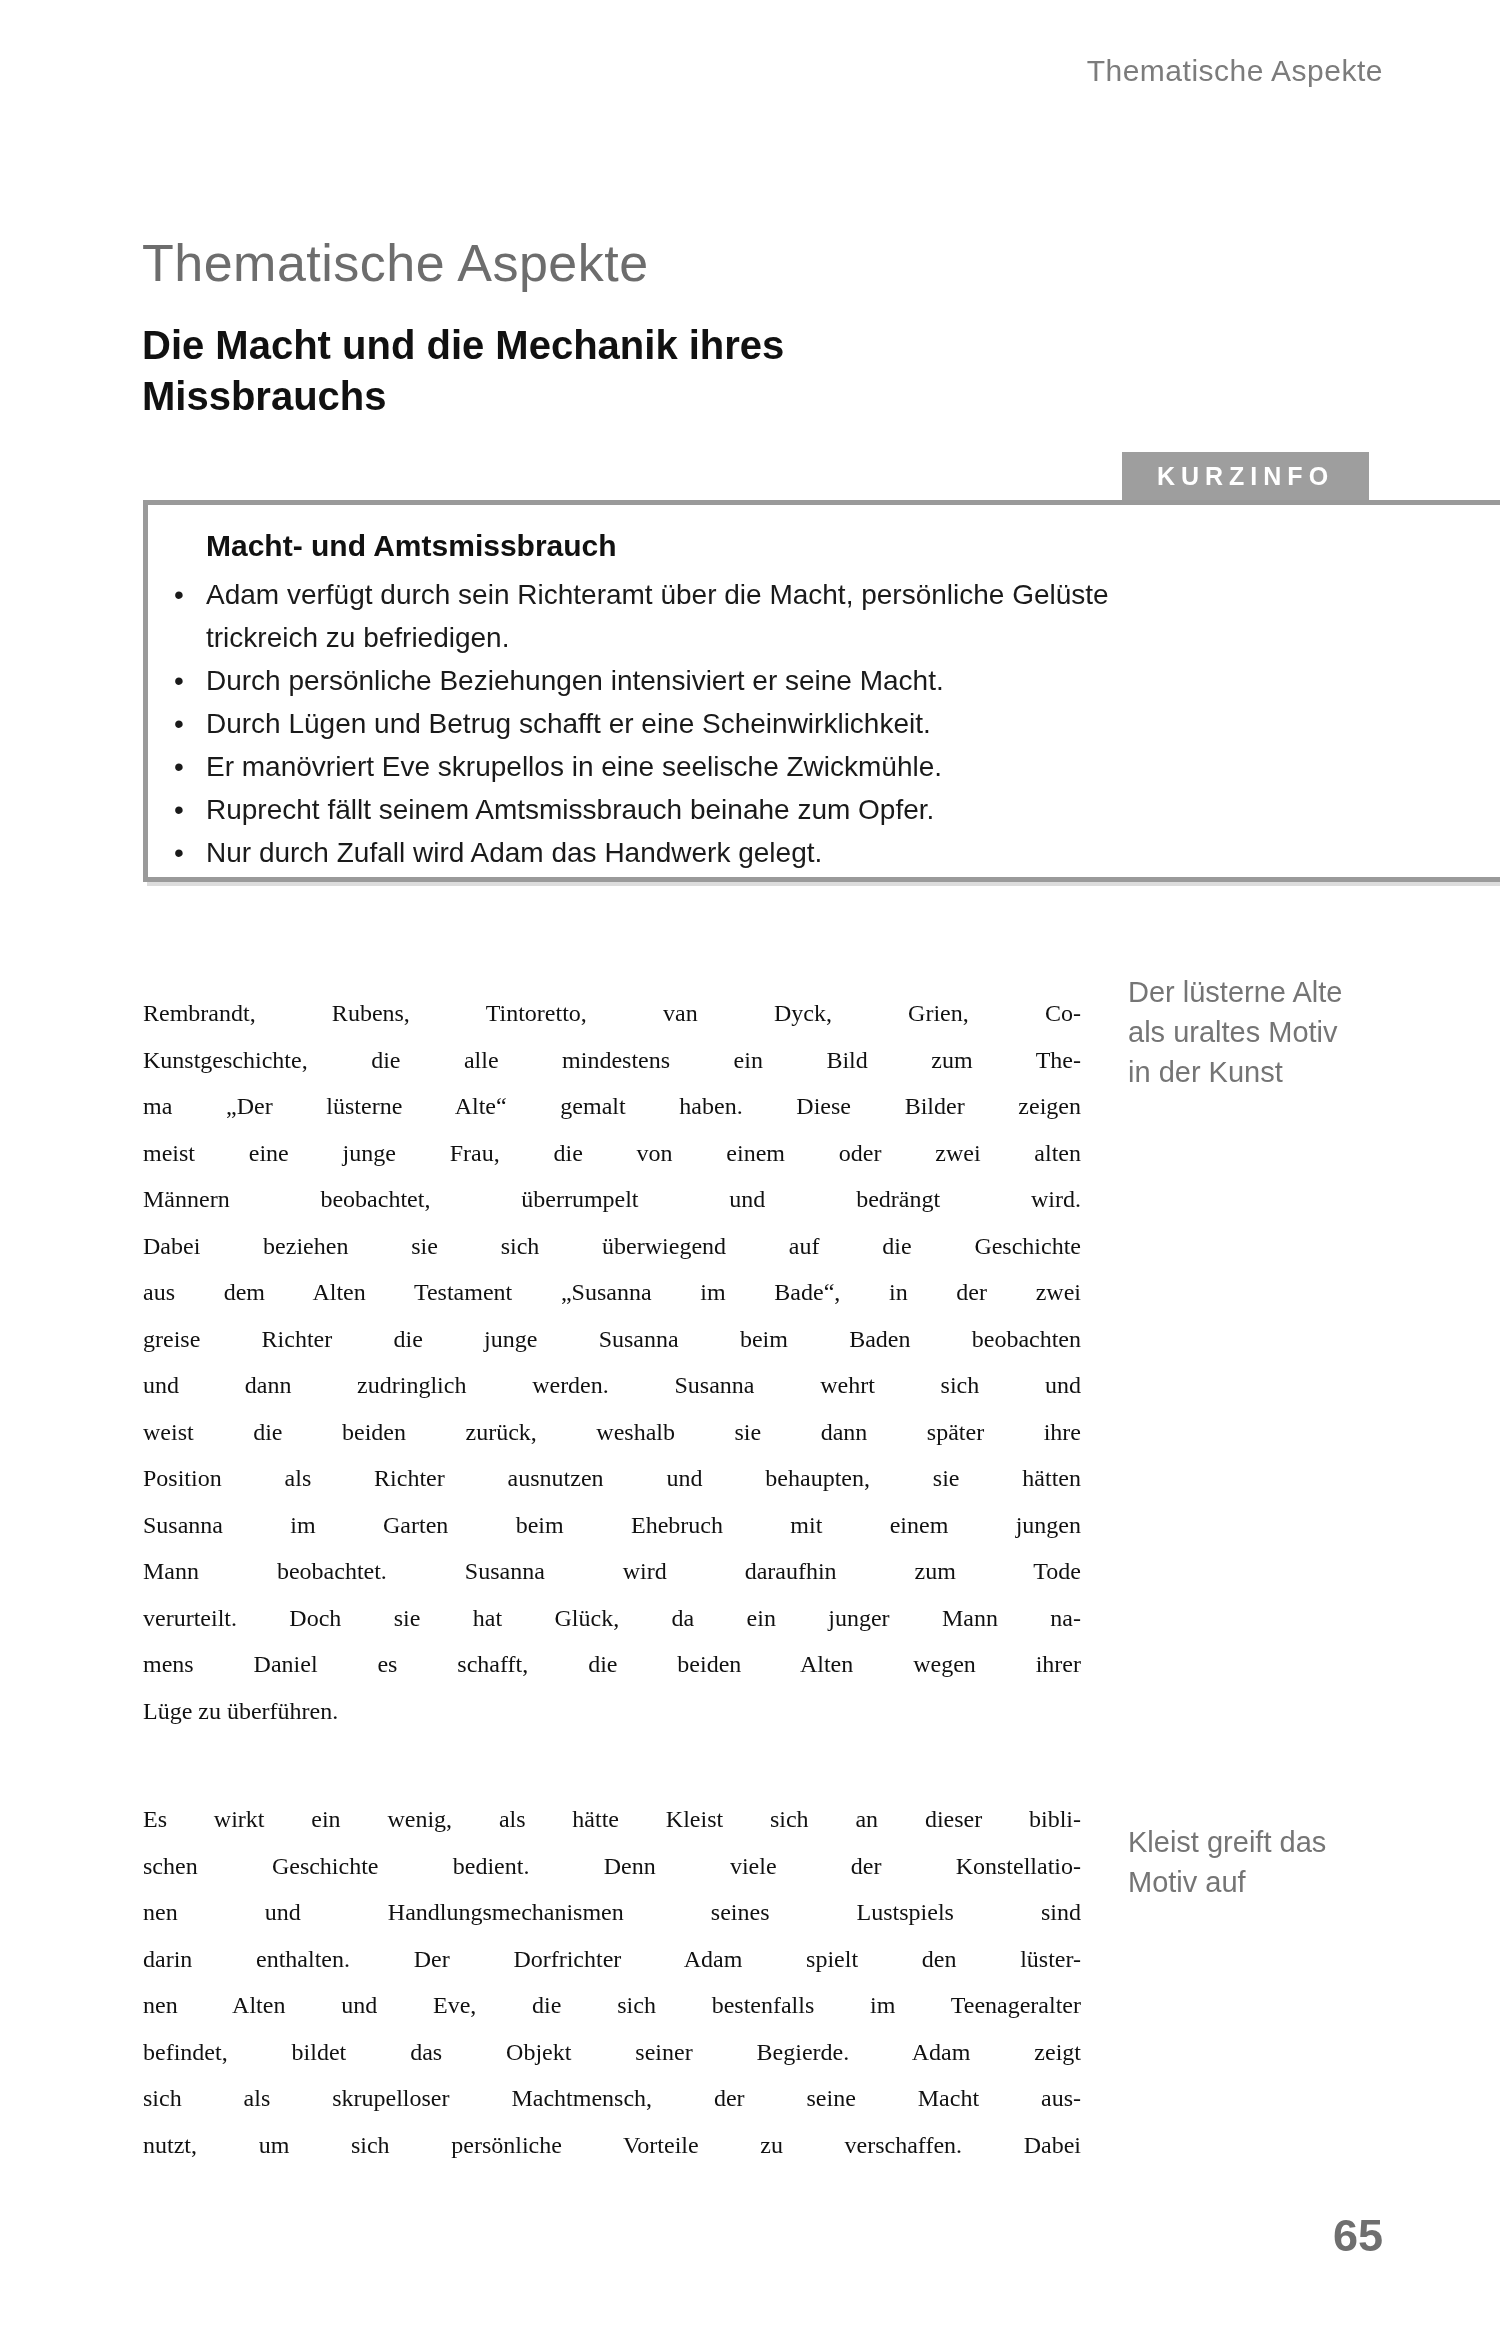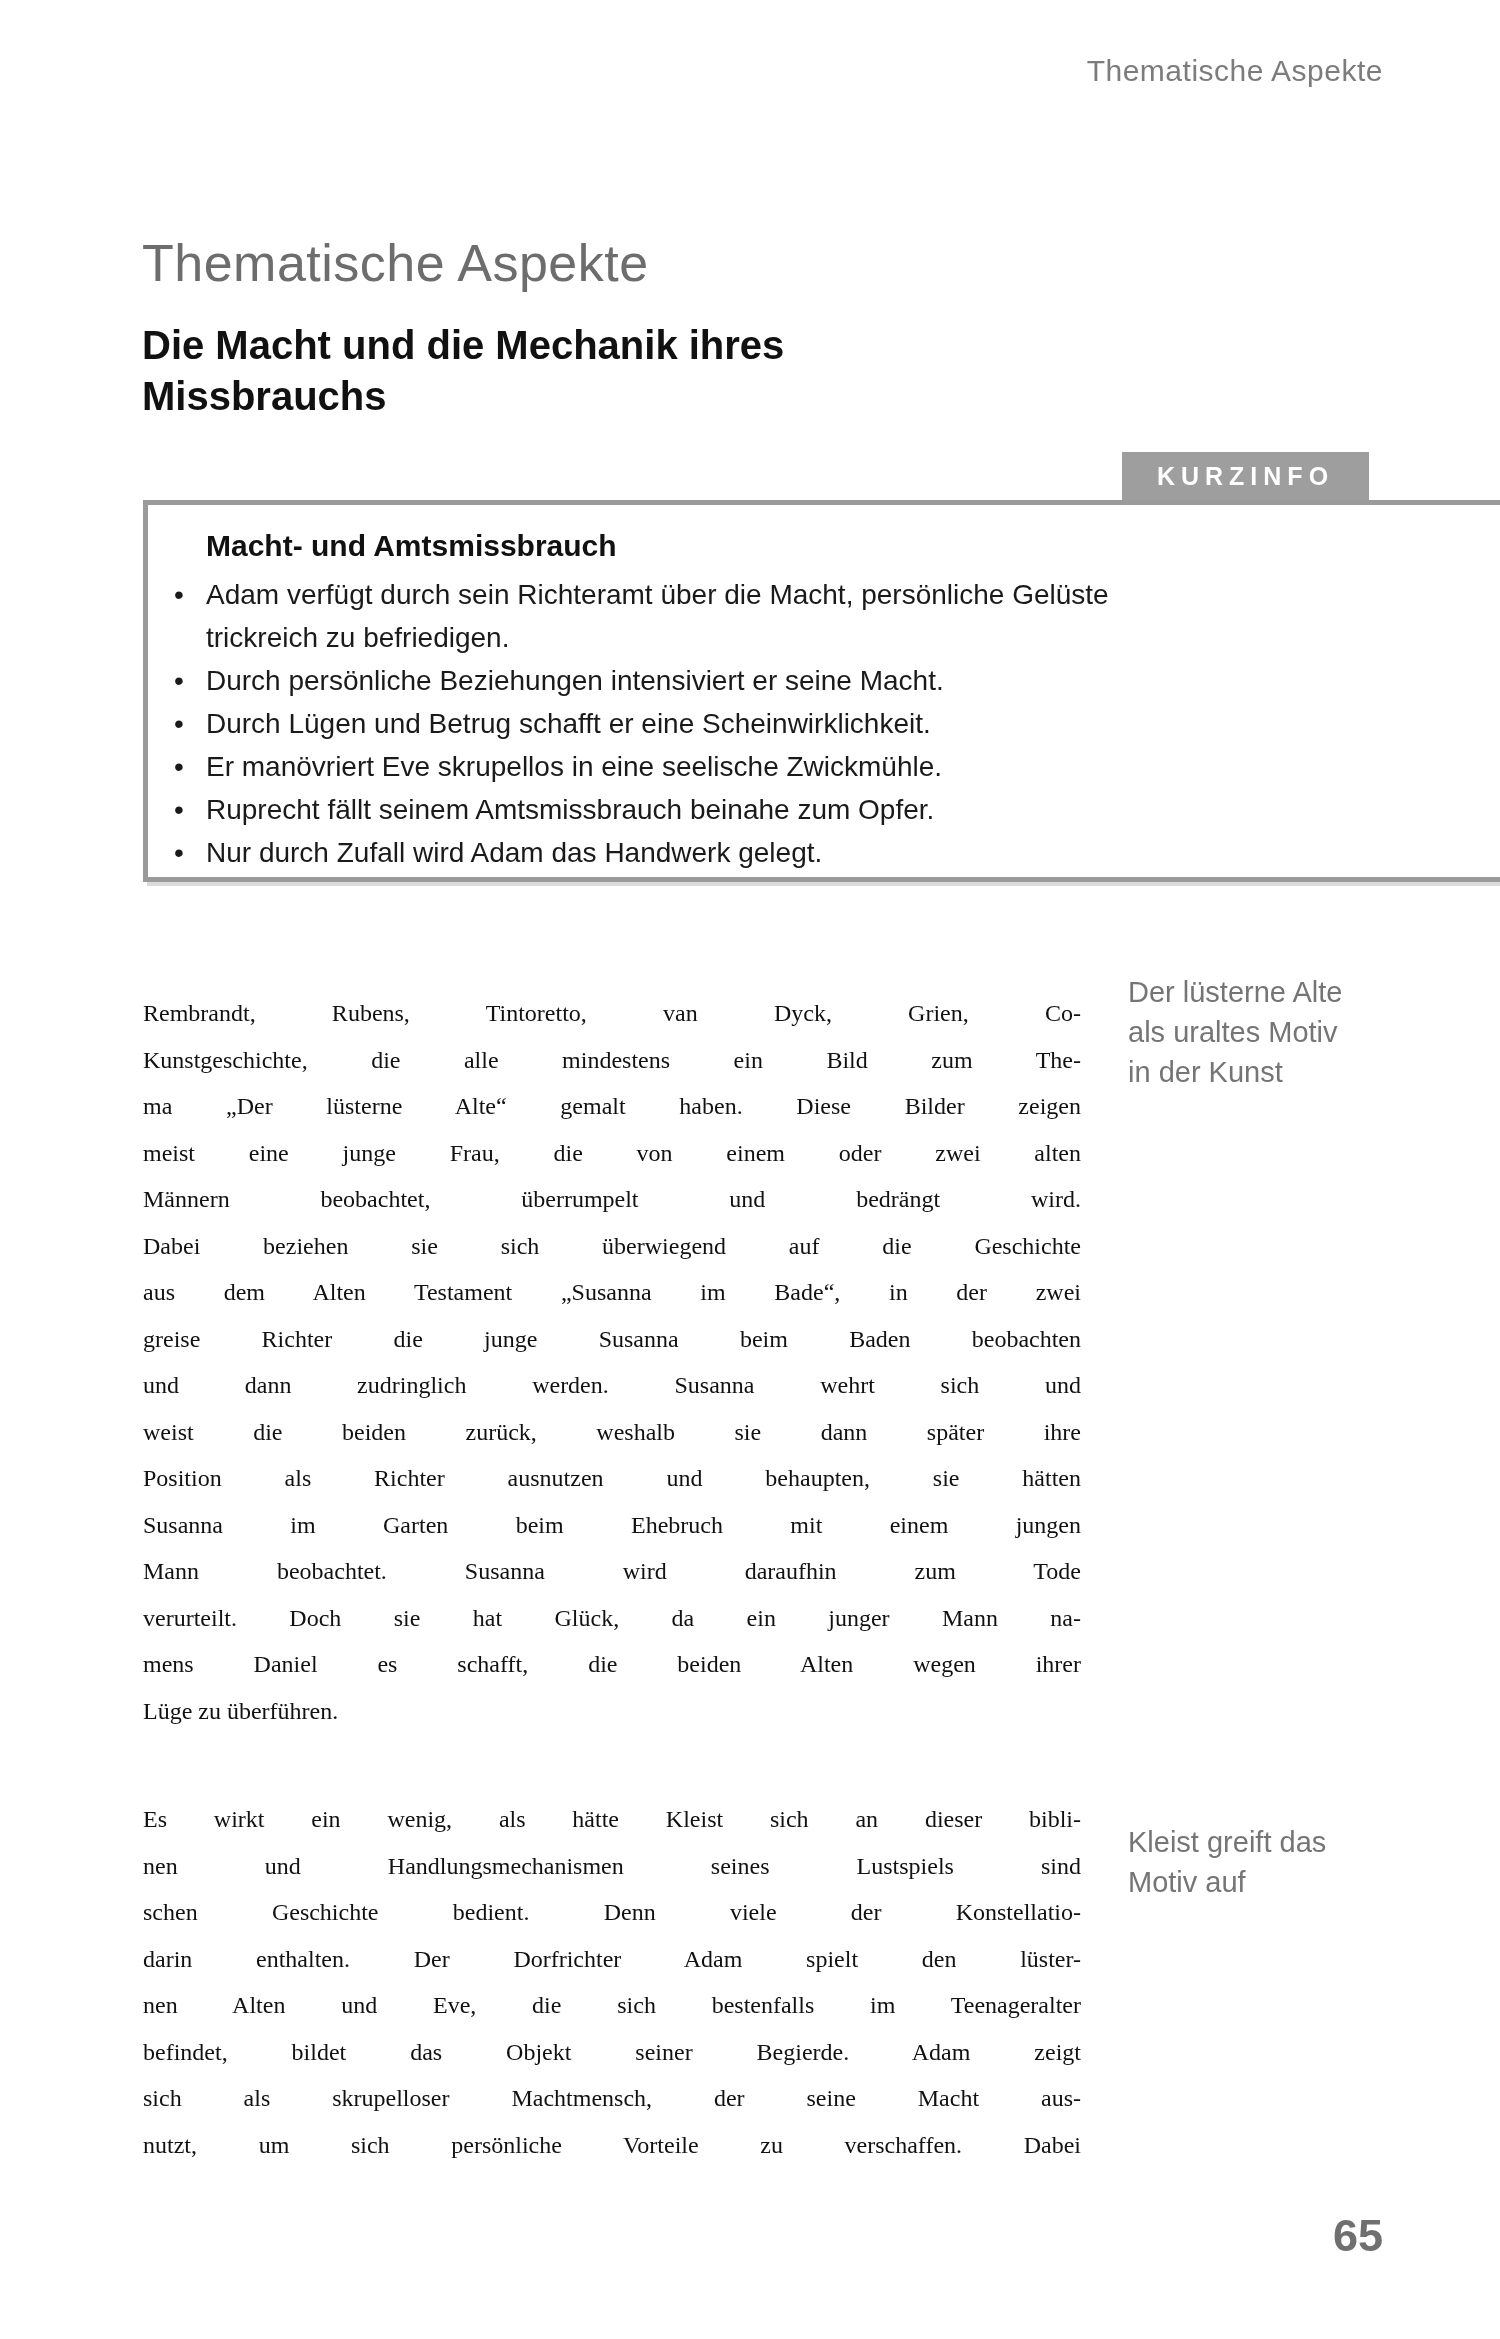--- a/index.html
+++ b/index.html
@@ -188,22 +188,22 @@
       <div class="line">weist die beiden zurück, weshalb sie dann später ihre</div>
       <div class="line">Position als Richter ausnutzen und behaupten, sie hätten</div>
       <div class="line">Susanna im Garten beim Ehebruch mit einem jungen</div>
       <div class="line">Mann beobachtet. Susanna wird daraufhin zum Tode</div>
       <div class="line">verurteilt. Doch sie hat Glück, da ein junger Mann na-</div>
       <div class="line">mens Daniel es schafft, die beiden Alten wegen ihrer</div>
       <div class="line">Lüge zu überführen.</div>
     </div>
   <div class="para para-2">
       <div class="line">Es wirkt ein wenig, als hätte Kleist sich an dieser bibli-</div>
+      <div class="line">schen Geschichte bedient. Denn viele der Konstellatio-</div>
       <div class="line">nen und Handlungsmechanismen seines Lustspiels sind</div>
-      <div class="line">schen Geschichte bedient. Denn viele der Konstellatio-</div>
       <div class="line">darin enthalten. Der Dorfrichter Adam spielt den lüster-</div>
       <div class="line">nen Alten und Eve, die sich bestenfalls im Teenageralter</div>
       <div class="line">befindet, bildet das Objekt seiner Begierde. Adam zeigt</div>
       <div class="line">sich als skrupelloser Machtmensch, der seine Macht aus-</div>
       <div class="line">nutzt, um sich persönliche Vorteile zu verschaffen. Dabei</div>
     </div>
 </div>
 
 <div class="margin-note margin-note-1">
     <div class="note-line">Der lüsterne Alte</div>

